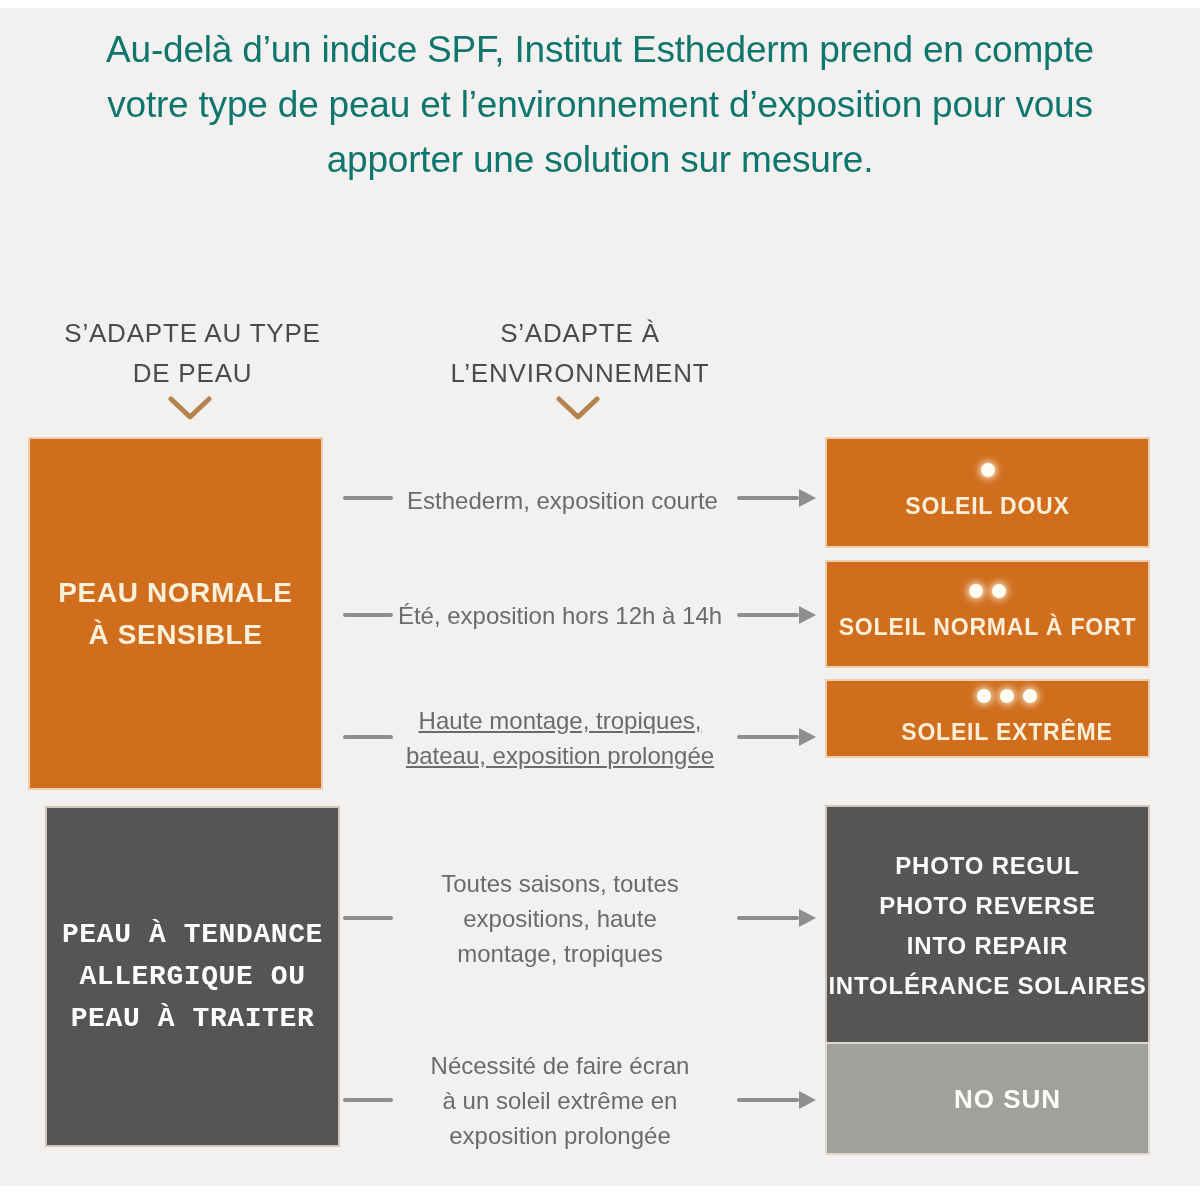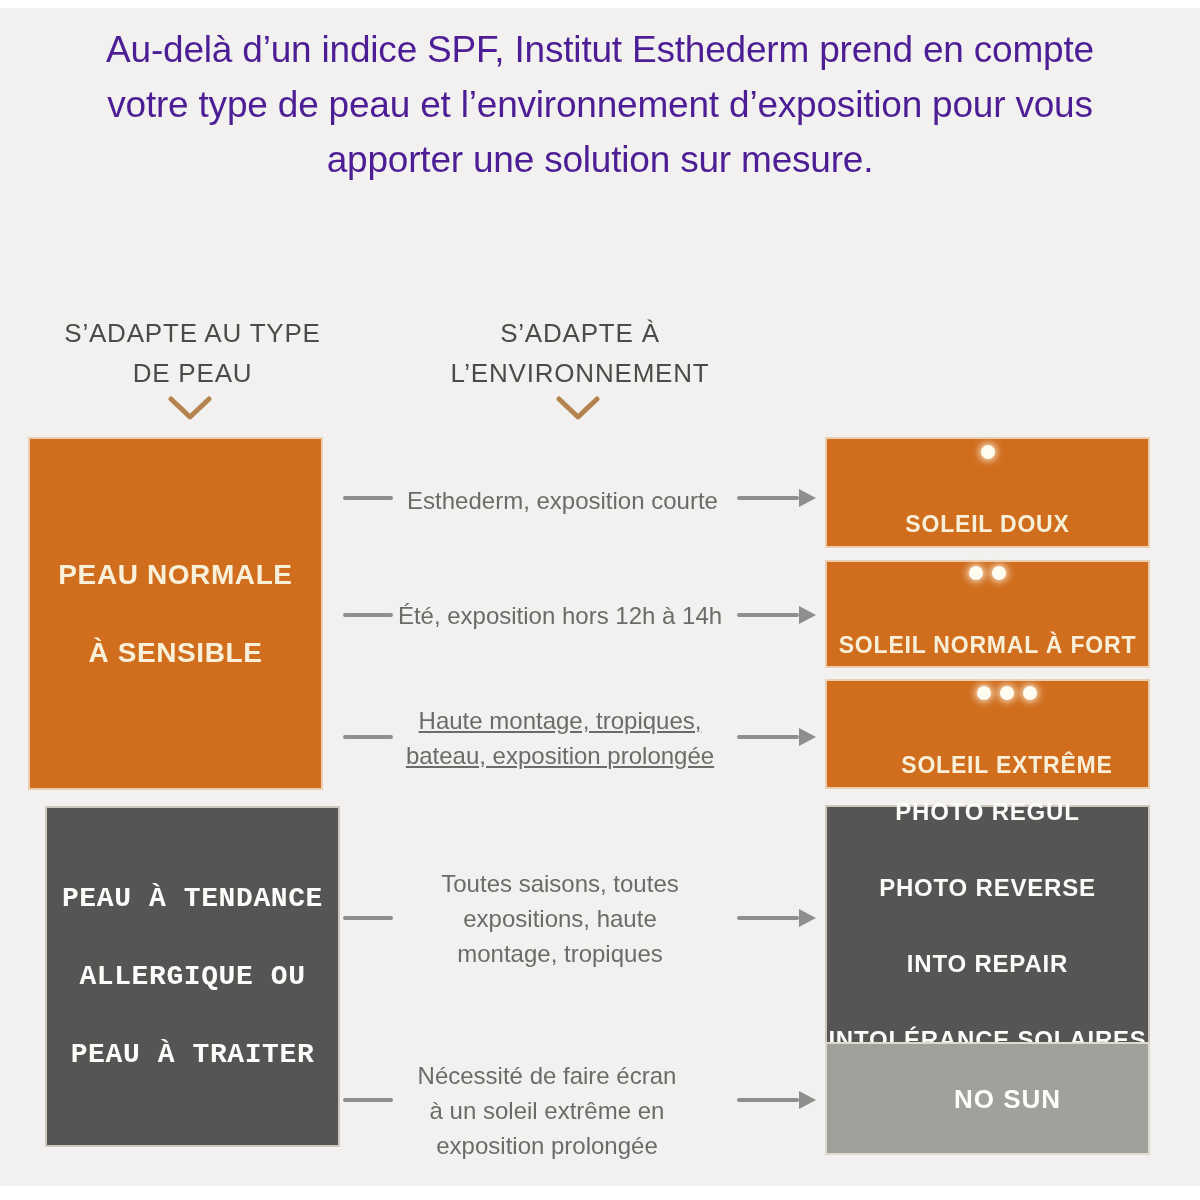--- a/index.html
+++ b/index.html
@@ -17,21 +17,21 @@
     left: 0; top: 8px;
     width: 1200px; height: 1178px;
     background: #F2F1EF;
   }
 
   
   .heading {
     position: absolute;
     left: 55px; top: 22px; width: 1090px;
     text-align: center;
-    color: #4c1d95;
+    color: #0f766e;
     font-size: 37px;
     line-height: 55px;
     font-weight: 500;
     letter-spacing: -0.2px;
   }
 
   
   .col-header {
     position: absolute;
     text-align: center;
@@ -52,36 +52,35 @@
   
   .box {
     position: absolute;
     display: flex;
     flex-direction: column;
     justify-content: center;
     align-items: center;
     text-align: center;
     box-sizing: border-box;
     border: 2px solid rgba(244, 238, 224, 0.75);
-    gap: 36px;
   }
   .box.orange { background: #D06E1E; }
   .box.dark   { background: #575553; }
   .box.light  { background: #A0A19B; padding-left: 40px; }
 
   .skin-box-label { color: #F9F0DA; font-size: 28px; line-height: 42px; font-weight: bold; letter-spacing: 0.6px; }
   .box.dark .skin-box-label { color: #FCFCFA; font-family: Liberation Mono, monospace; }
 
   #skin-box-1 { left: 28px; top: 437px; width: 295px; height: 353px; }
   #skin-box-2 { left: 45px; top: 806px; width: 295px; height: 341px; }
 
   .result-box { left: 825px; width: 325px; }
   #result-1 { top: 437px; height: 111px; }
   #result-2 { top: 560px; height: 108px; }
-  #result-3 { top: 679px; height: 110px; padding-left: 39px; }
+  #result-3 { top: 679px; height: 79px; padding-left: 39px; }
   #result-4 { top: 805px; height: 241px; }
   #result-5 { top: 1042px; height: 113px; }
 
   .result-label { color: #F8EFD8; font-size: 23px; line-height: 34px; font-weight: bold; letter-spacing: 0.8px; }
   .box.dark .result-label { color: #FBFBF9; font-size: 24px; line-height: 40px; }
   .box.light .result-label { color: #FDFDFB; font-size: 26px; letter-spacing: 1px; }
 
   .dots { display: flex; gap: 9px; margin-bottom: 12px; }
   .dot {
     width: 14px; height: 14px; border-radius: 50%;
@@ -95,21 +94,21 @@
     text-align: center;
     color: #6B6B69;
     font-size: 24px;
     line-height: 35px;
     font-weight: 500;
   }
   #cond-1 { left: 395px; top: 483px; width: 335px; }
   #cond-2 { left: 380px; top: 598px; width: 360px; }
   #cond-3 { left: 385px; top: 703px; width: 350px; text-decoration: underline; }
   #cond-4 { left: 410px; top: 866px; width: 300px; }
-  #cond-5 { left: 392px; top: 1048px; width: 310px; margin-top: 10px; }
+  #cond-5 { left: 405px; top: 1048px; width: 310px; }
 
   .stub {
     position: absolute;
     left: 343px; width: 50px; height: 4px;
     background: #8E8E8C; border-radius: 2px;
   }
   #stub-1 { top: 496px; }
   #stub-2 { top: 613px; }
   #stub-3 { top: 735px; }
   #stub-4 { top: 916px; }

